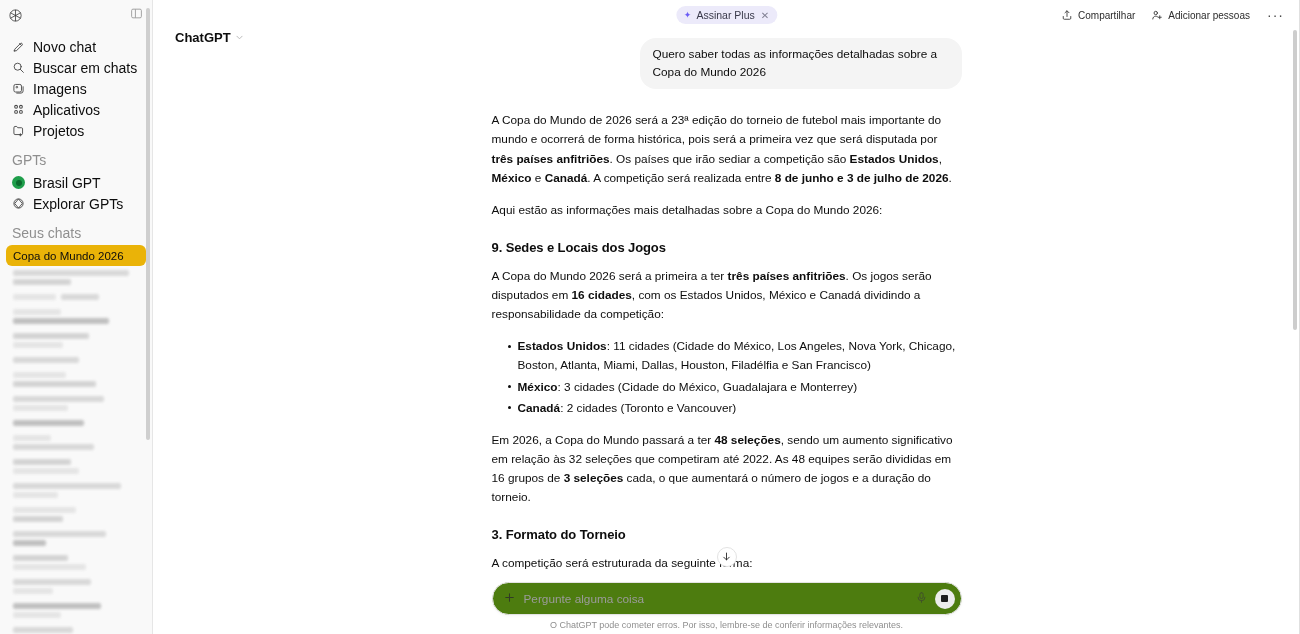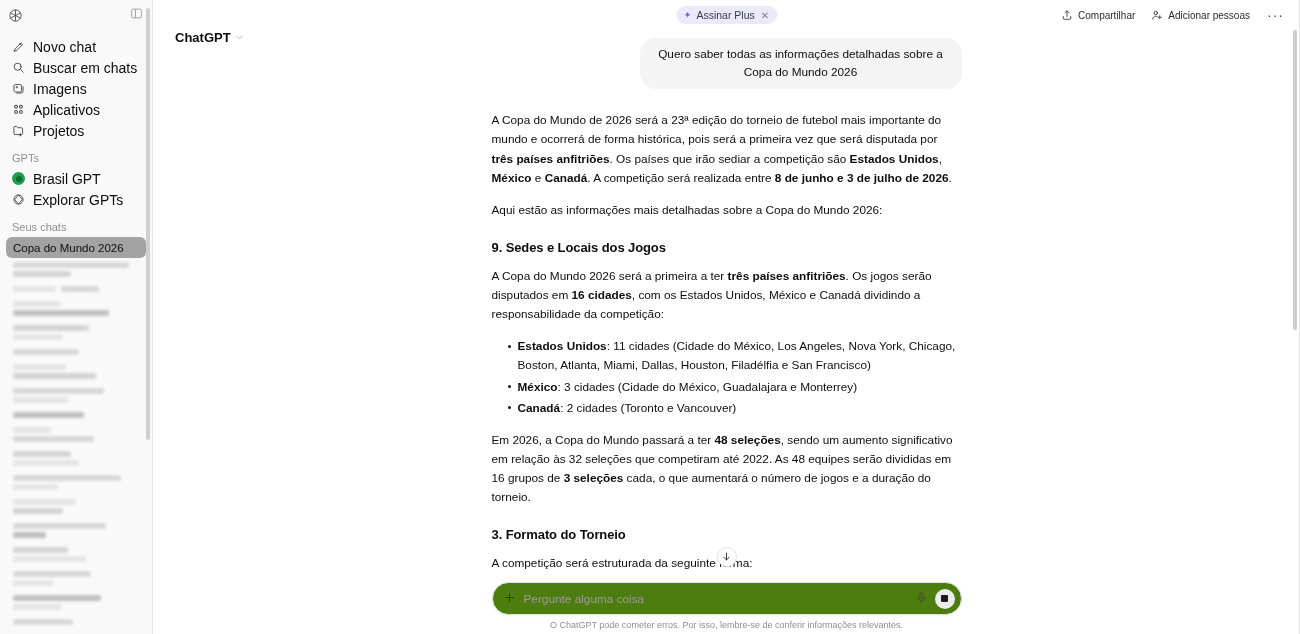--- a/index.html
+++ b/index.html
@@ -35,39 +35,39 @@
   }
   .nav-item {
     display: flex; align-items: center; gap: 8px;
     height: 21px; margin: 0 6px; padding: 0 6px;
     border-radius: 6px; cursor: pointer;
     font-size: 14px; color: #0d0d0d; white-space: nowrap;
   }
   .nav-item .ico { width: 13px; height: 13px; flex: 0 0 13px; display:block; opacity:.85;}
 
   .sb-label {
-    font-size: 11px; color: #8f8f8f;
+    font-size: 14px; color: #8f8f8f;
     padding: 0 12px; margin: 11px 0 4px;
   }
   .gpt-avatar {
     width: 13px; height: 13px; border-radius: 50%;
     background: #1f9e4b; flex: 0 0 13px;
     display:flex;align-items:center;justify-content:center;
   }
   .gpt-avatar i {
     width:6px;height:6px;border-radius:50%;
     background:#0c6b2e;display:block;
   }
 
   .chat-item {
     height: 21px; margin: 0 6px 1px; padding: 0 7px;
     border-radius: 6px; display: flex; align-items: center;
     font-size: 11.5px; cursor: pointer; white-space: nowrap; overflow:hidden;
   }
-  .chat-item.active { background: #a3a3a3; }
+  .chat-item.active { background: #eab308; }
 
   
   .redacted { margin: 0 6px; padding: 3px 7px; cursor: pointer; border-radius:6px; }
   .redacted .bar {
     height: 6px; border-radius: 2px; margin-bottom: 3px;
     background: #d4d4d4; filter: blur(1.6px); opacity:.88;
   }
   .redacted .bar.b2 { background:#cfcfcf; }
   .redacted .bar.light { background:#e2e2e2; }
   .redacted .bar.dark { background:#b8b8b8; }
@@ -114,21 +114,21 @@
   
   .convo-wrap { flex: 1; overflow: hidden; position: relative; }
   .convo {
     width: 470px; margin: 0 auto; padding-top: 8px;
     font-size: 11.8px; line-height: 1.62; color: #0d0d0d;
   }
   .user-row { display: flex; justify-content: flex-end; margin-bottom: 22px; }
   .user-bubble {
     background: #f4f4f4; border-radius: 16px;
     padding: 8px 13px; max-width: 322px;
-    font-size: 11.8px; line-height: 1.5; color:#0d0d0d;text-align:center;
+    font-size: 11.8px; line-height: 1.5; color:#0d0d0d;
   }
   .convo p { margin: 0 0 13px; }
   .convo h3 {
     font-size: 13px; font-weight: 700; margin: 17px 0 9px;
     letter-spacing: -.1px;
   }
   .convo ul { margin: 0 0 13px; padding-left: 16px; list-style: none; }
   .convo li { position: relative; margin-bottom: 2px; padding-left: 10px; }
   .convo li::before {
     content: ""; position: absolute; left: 0; top: 7.5px;

